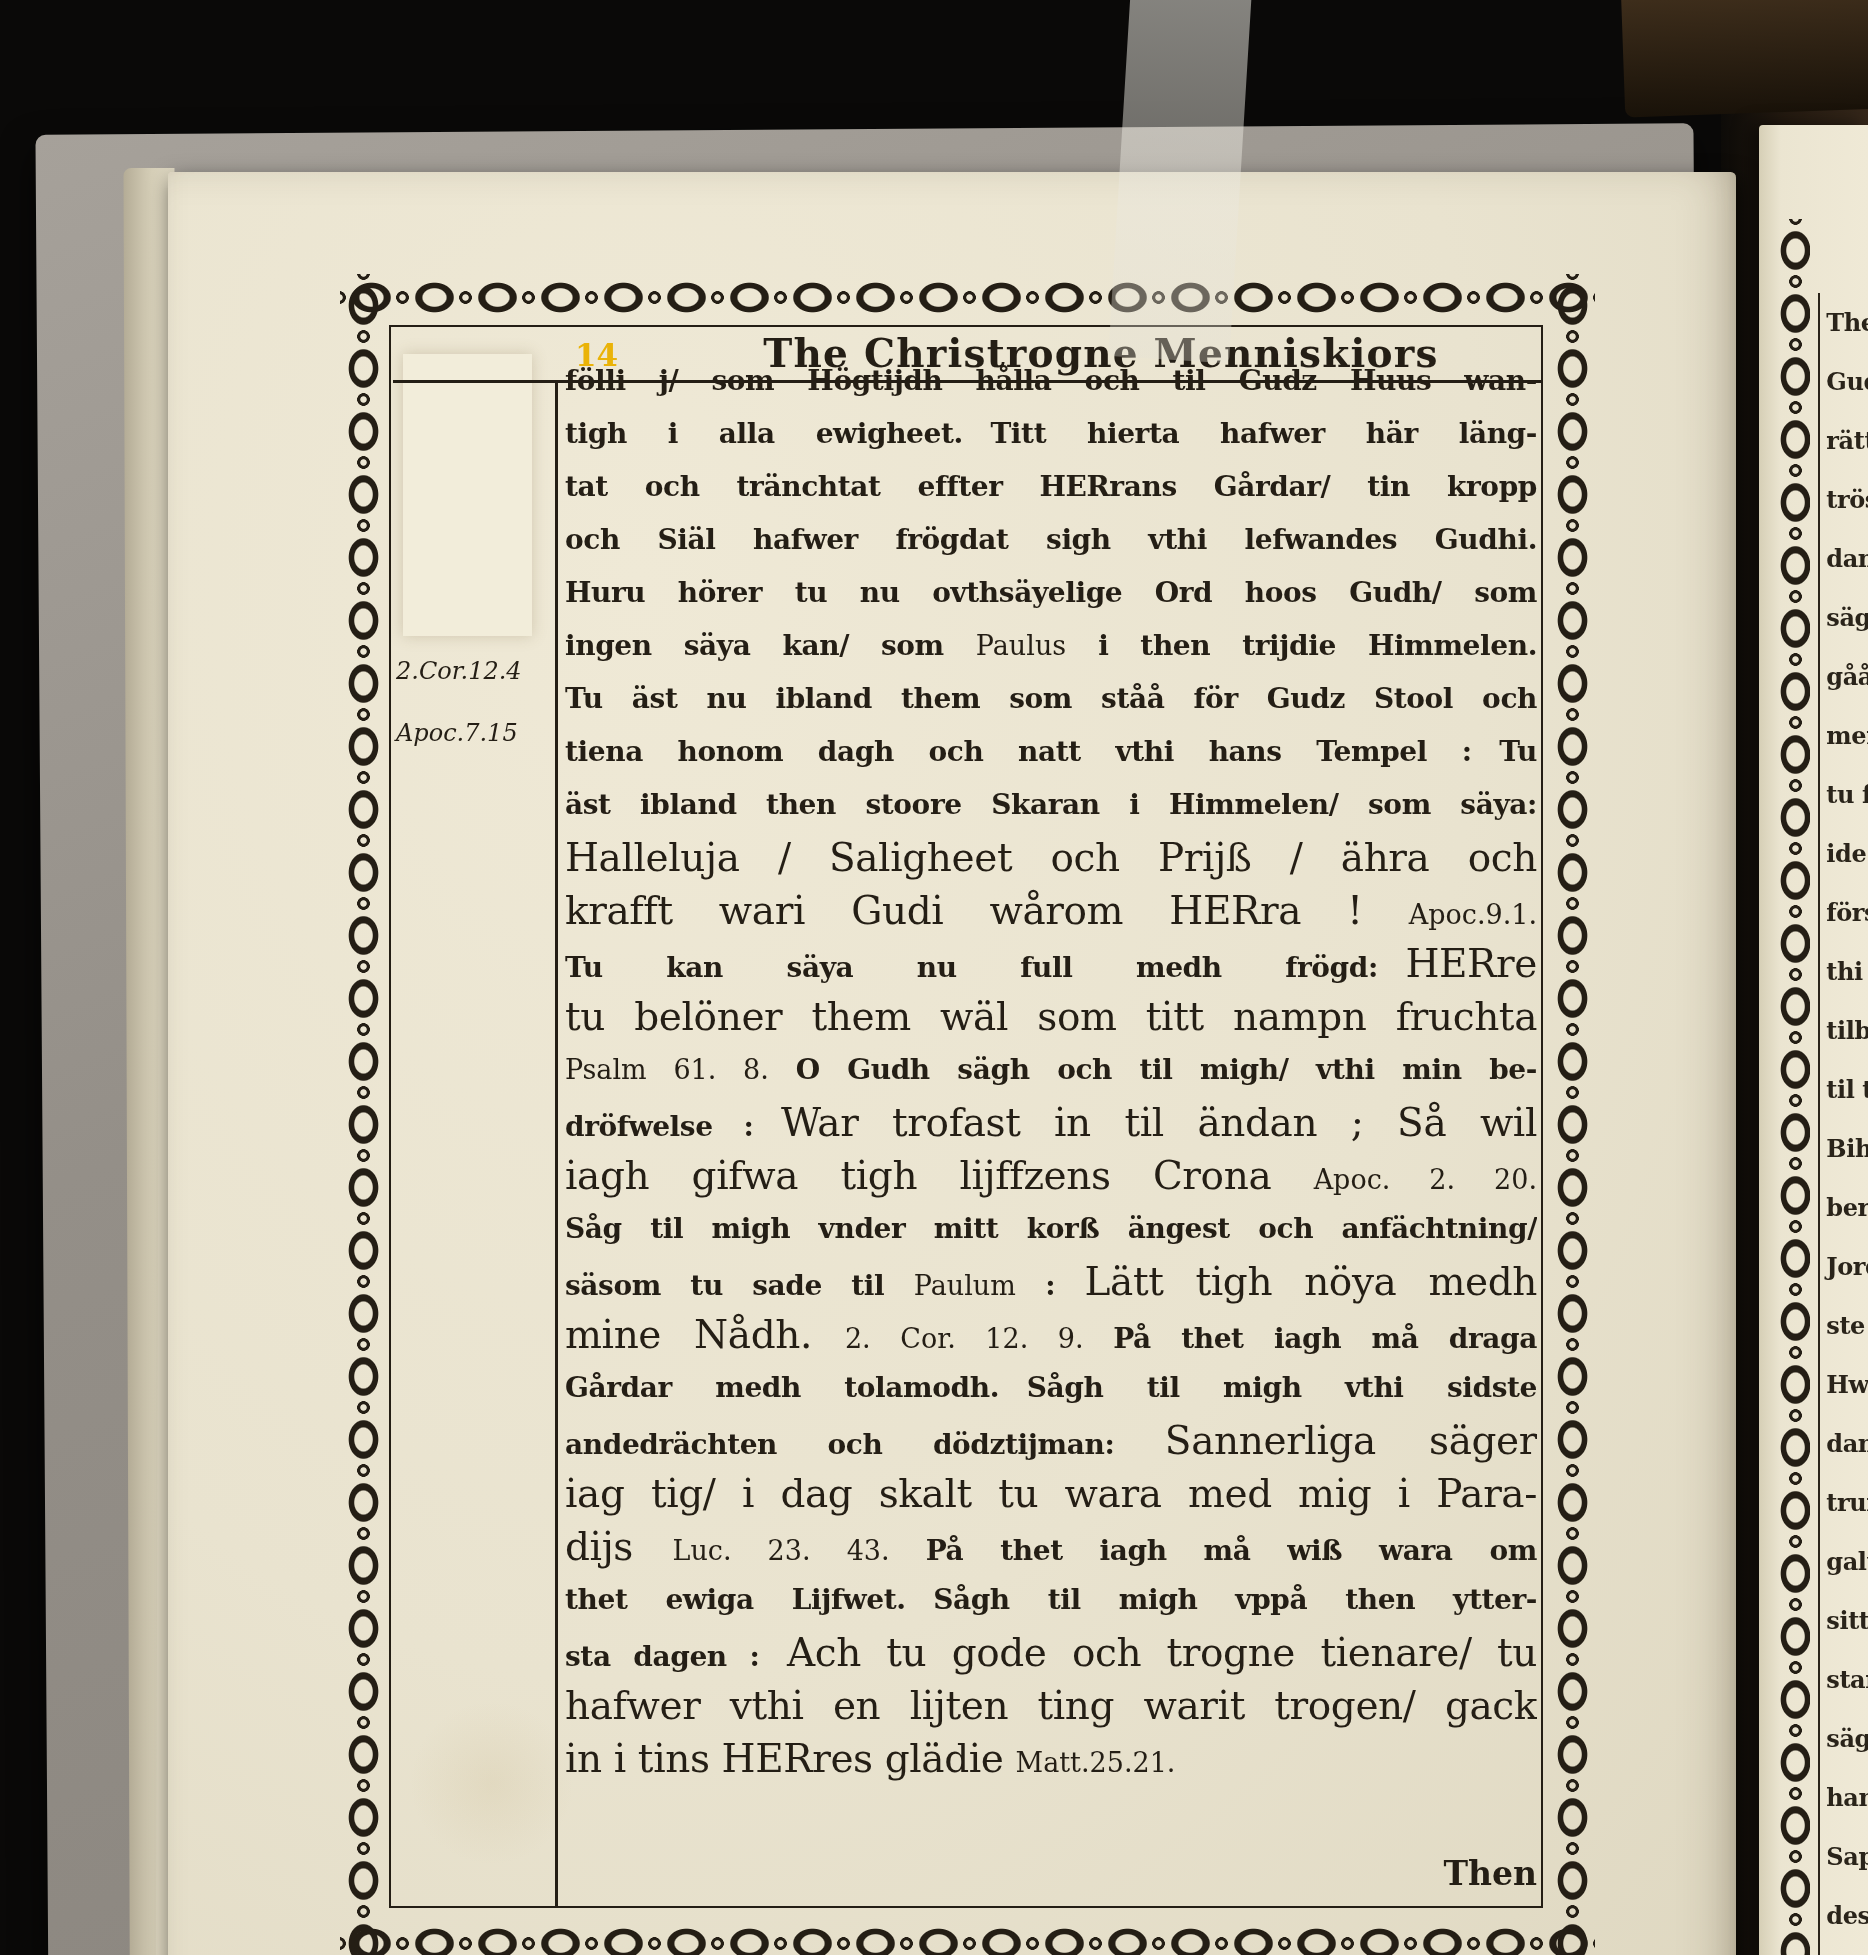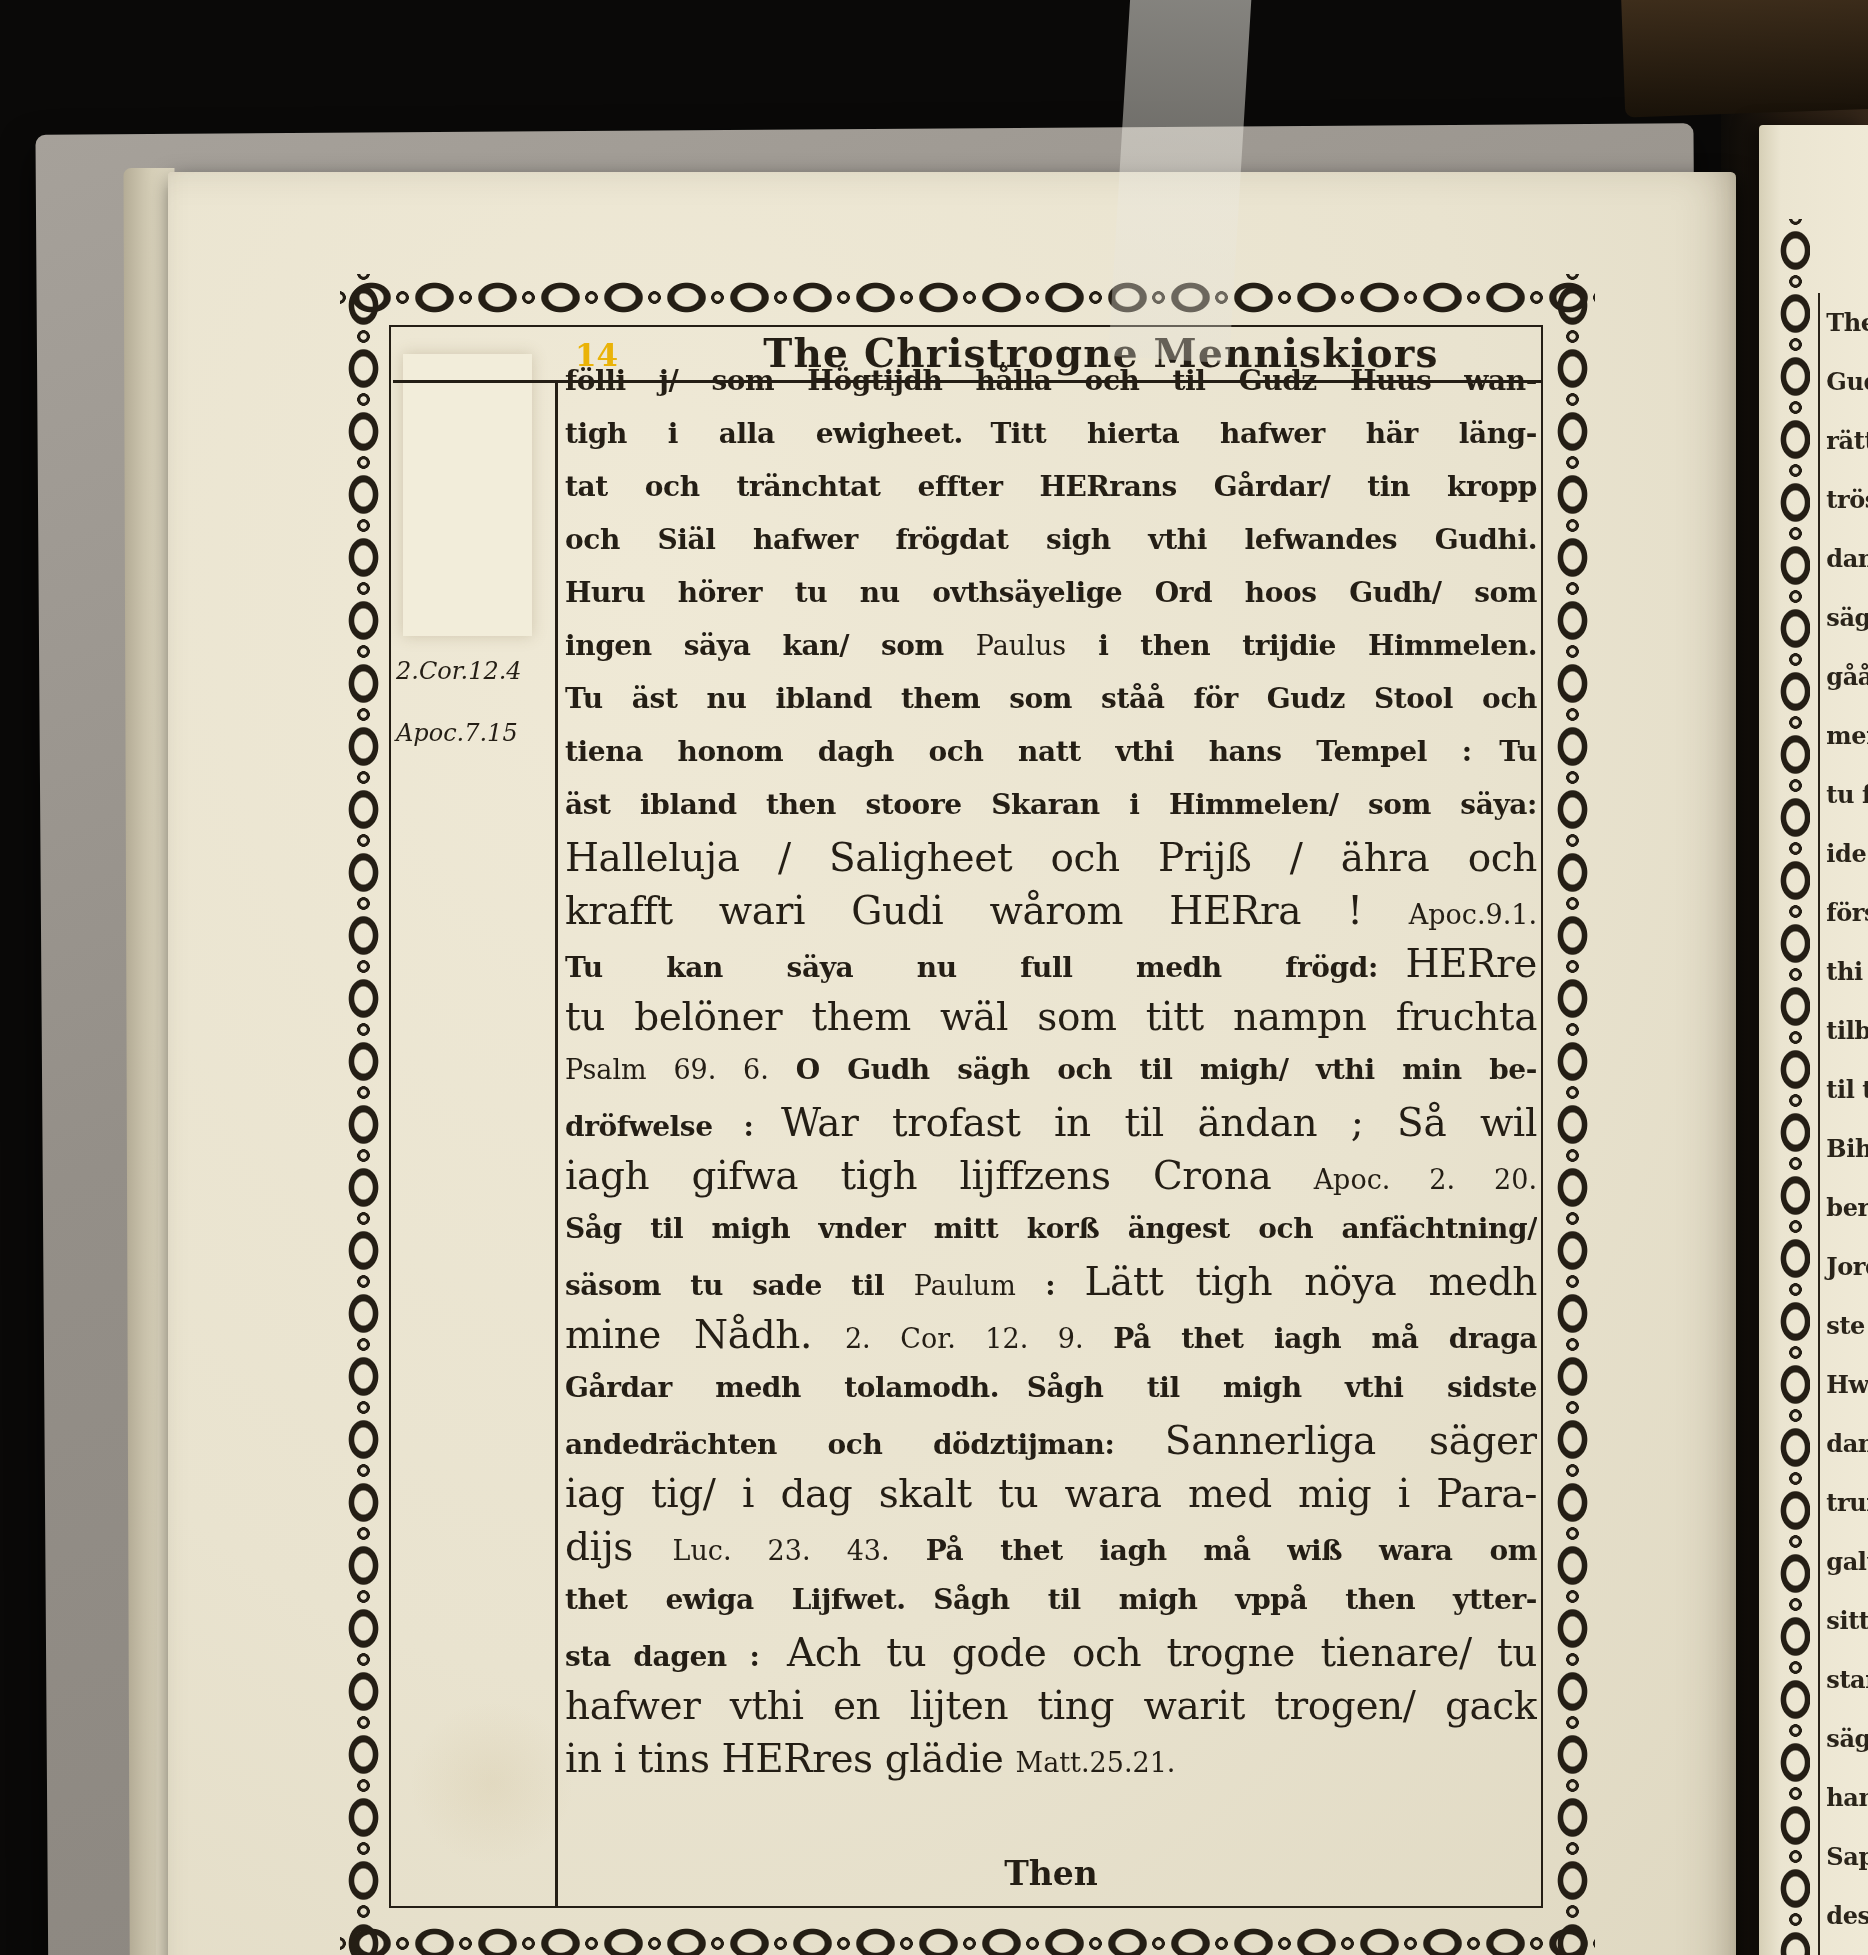--- a/index.html
+++ b/index.html
@@ -105,21 +105,21 @@
     font-size:24px; color:#241e15; white-space:nowrap; }
 
   
   #body-text { left:565px; top:354px; width:972px; color:#241e15; }
   .line { height:53px; line-height:53px; text-align:justify; text-align-last:justify; overflow:hidden; white-space:nowrap; }
   .line.no-just { text-align-last:left; }
   .k-f { font-size:28px; font-weight:bold; letter-spacing:-0.4px; }
   .k-F { font-size:39px; font-weight:normal; letter-spacing:-0.4px; }
   .k-r { font-size:27px; font-weight:normal; letter-spacing:0; }
 
-  #catchword { left:565px; top:1854px; width:972px; text-align:center;
+  #catchword { left:565px; top:1854px; width:972px; text-align:right;
     font-size:33px; font-weight:bold; color:#241e15; }
 
   
   #tab-top { left:1120px; top:-27px; width:121px; height:387px;
     background: linear-gradient(180deg, rgba(240,238,230,0.55), rgba(228,225,214,0.33));
     transform: rotate(3.5deg); border-radius:6.3px; }
 
   
   .stain { position:absolute; border-radius:50%; pointer-events:none; }
   #stain2 { left:411px; top:1701px; width:164px; height:164px;
@@ -166,21 +166,21 @@
       <div class="line"><span class="k-f">och Siäl hafwer frögdat sigh vthi lefwandes Gudhi.</span></div>
       <div class="line"><span class="k-f">Huru hörer tu nu ovthsäyelige Ord hoos Gudh/ som</span></div>
       <div class="line"><span class="k-f">ingen säya kan/ som </span><span class="k-r">Paulus</span><span class="k-f"> i then trijdie Himmelen.</span></div>
       <div class="line"><span class="k-f">Tu äst nu ibland them som ståå för Gudz Stool och</span></div>
       <div class="line"><span class="k-f">tiena honom dagh och natt vthi hans Tempel : Tu</span></div>
       <div class="line"><span class="k-f">äst ibland then stoore Skaran i Himmelen/ som säya:</span></div>
       <div class="line"><span class="k-F">Halleluja / Saligheet och Prijß / ähra och</span></div>
       <div class="line"><span class="k-F">krafft wari Gudi wårom HERra ! </span><span class="k-r">Apoc.9.1.</span></div>
       <div class="line"><span class="k-f">Tu kan säya nu full medh frögd: </span><span class="k-F">HERre</span></div>
       <div class="line"><span class="k-F">tu belöner them wäl som titt nampn fruchta</span></div>
-      <div class="line"><span class="k-r">Psalm 69. 6. </span><span class="k-f">O Gudh sägh och til migh/ vthi min be-</span></div>
+      <div class="line"><span class="k-r">Psalm 61. 8. </span><span class="k-f">O Gudh sägh och til migh/ vthi min be-</span></div>
       <div class="line"><span class="k-f">dröfwelse : </span><span class="k-F">War trofast in til ändan ; Så wil</span></div>
       <div class="line"><span class="k-F">iagh gifwa tigh lijffzens Crona </span><span class="k-r">Apoc. 2. 20.</span></div>
       <div class="line"><span class="k-f">Såg til migh vnder mitt korß ängest och anfächtning/</span></div>
       <div class="line"><span class="k-f">säsom tu sade til </span><span class="k-r">Paulum</span><span class="k-f"> : </span><span class="k-F">Lätt tigh nöya medh</span></div>
       <div class="line"><span class="k-F">mine Nådh. </span><span class="k-r">2. Cor. 12. 9. </span><span class="k-f">På thet iagh må draga</span></div>
       <div class="line"><span class="k-f">Gårdar medh tolamodh. Sågh til migh vthi sidste</span></div>
       <div class="line"><span class="k-f">andedrächten och dödztijman: </span><span class="k-F">Sannerliga säger</span></div>
       <div class="line"><span class="k-F">iag tig/ i dag skalt tu wara med mig i Para-</span></div>
       <div class="line"><span class="k-F">dijs </span><span class="k-r">Luc. 23. 43. </span><span class="k-f">På thet iagh må wiß wara om</span></div>
       <div class="line"><span class="k-f">thet ewiga Lijfwet. Sågh til migh vppå then ytter-</span></div>

